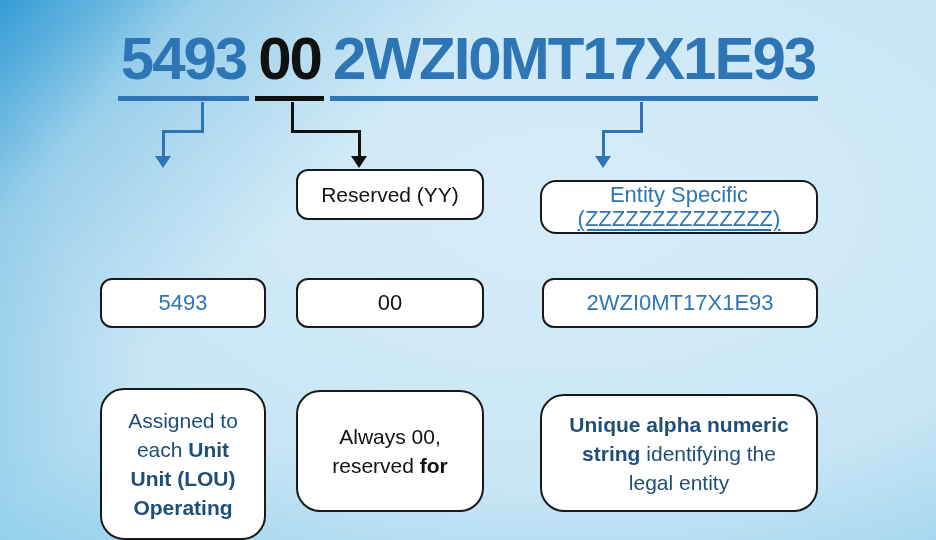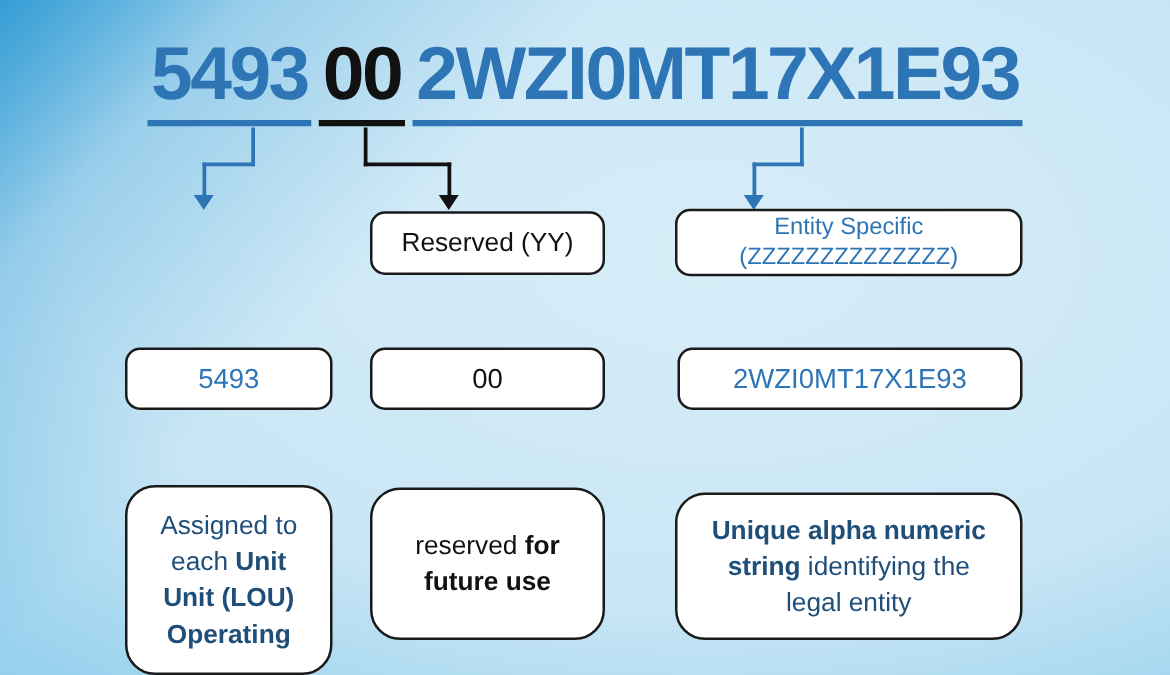--- a/index.html
+++ b/index.html
@@ -56,36 +56,36 @@
   .r24 { border-radius:24px; }
 
   .c-blue  { color:var(--accent-blue); }
   .c-navy  { color:var(--dark-navy); }
   .c-black { color:var(--text-black); }
 
   
   .b-label   { font-size:21px; }
   .b-label-1 { left:100px; top:169px; width:166px; height:51px; }
   .b-label-2 { left:296px; top:169px; width:188px; height:51px; }
-  .b-label-3 { left:540px; top:167px; width:278px; height:54px; font-size:19px; line-height:24px; }
+  .b-label-3 { left:540px; top:180px; width:278px; height:54px; font-size:22px; line-height:24px;border-radius:16px; }
 
   
   .b-value   { font-size:22px; }
   .b-value-1 { left:100px; top:278px; width:166px; height:50px; }
   .b-value-2 { left:296px; top:278px; width:188px; height:50px; }
   .b-value-3 { left:542px; top:278px; width:276px; height:50px; }
 
   
   .b-desc    { font-size:21px; line-height:29px; }
   .b-desc-1  { left:100px; top:388px; width:166px; height:152px; }
   .b-desc-2  { left:296px; top:390px; width:188px; height:122px; }
   .b-desc-3  { left:540px; top:394px; width:278px; height:118px;text-align:right; }
 
   .rich span[data-b]   { font-weight:700; }
-  .rich span[data-u]   { text-underline-offset:3px; }
+  .rich span[data-u]   { text-decoration:underline; text-underline-offset:3px; }
 </style>
 </head>
 <body>
 
 <div class="stage">
 
   <div class="title-row">
     <span class="seg seg-blue">5493</span><span class="seg seg-black">00</span><span class="seg seg-blue">2WZI0MT17X1E93</span>
   </div>
 
@@ -116,22 +116,22 @@
   <div class="box r12 b-value b-value-2 c-black">00</div>
   <div class="box r12 b-value b-value-3 c-blue">2WZI0MT17X1E93</div>
 
   <div class="box r24 b-desc b-desc-1 c-navy rich">
       <div><span>Assigned to</span></div>
       <div><span>each </span><span data-b="">Unit</span></div>
       <div><span data-b="">Unit (LOU)</span></div>
       <div><span data-b="">Operating</span></div>
     </div>
   <div class="box r24 b-desc b-desc-2 c-black rich">
+      <div><span>Always 00,</span></div>
       <div><span>reserved </span><span data-b="">for</span></div>
-      <div><span data-b="">future use</span></div>
     </div>
   <div class="box r24 b-desc b-desc-3 c-navy rich">
       <div><span data-b="">Unique alpha numeric</span></div>
       <div><span data-b="">string</span><span> identifying the</span></div>
       <div><span>legal entity</span></div>
     </div>
 
 </div>
 
 </body></html>

